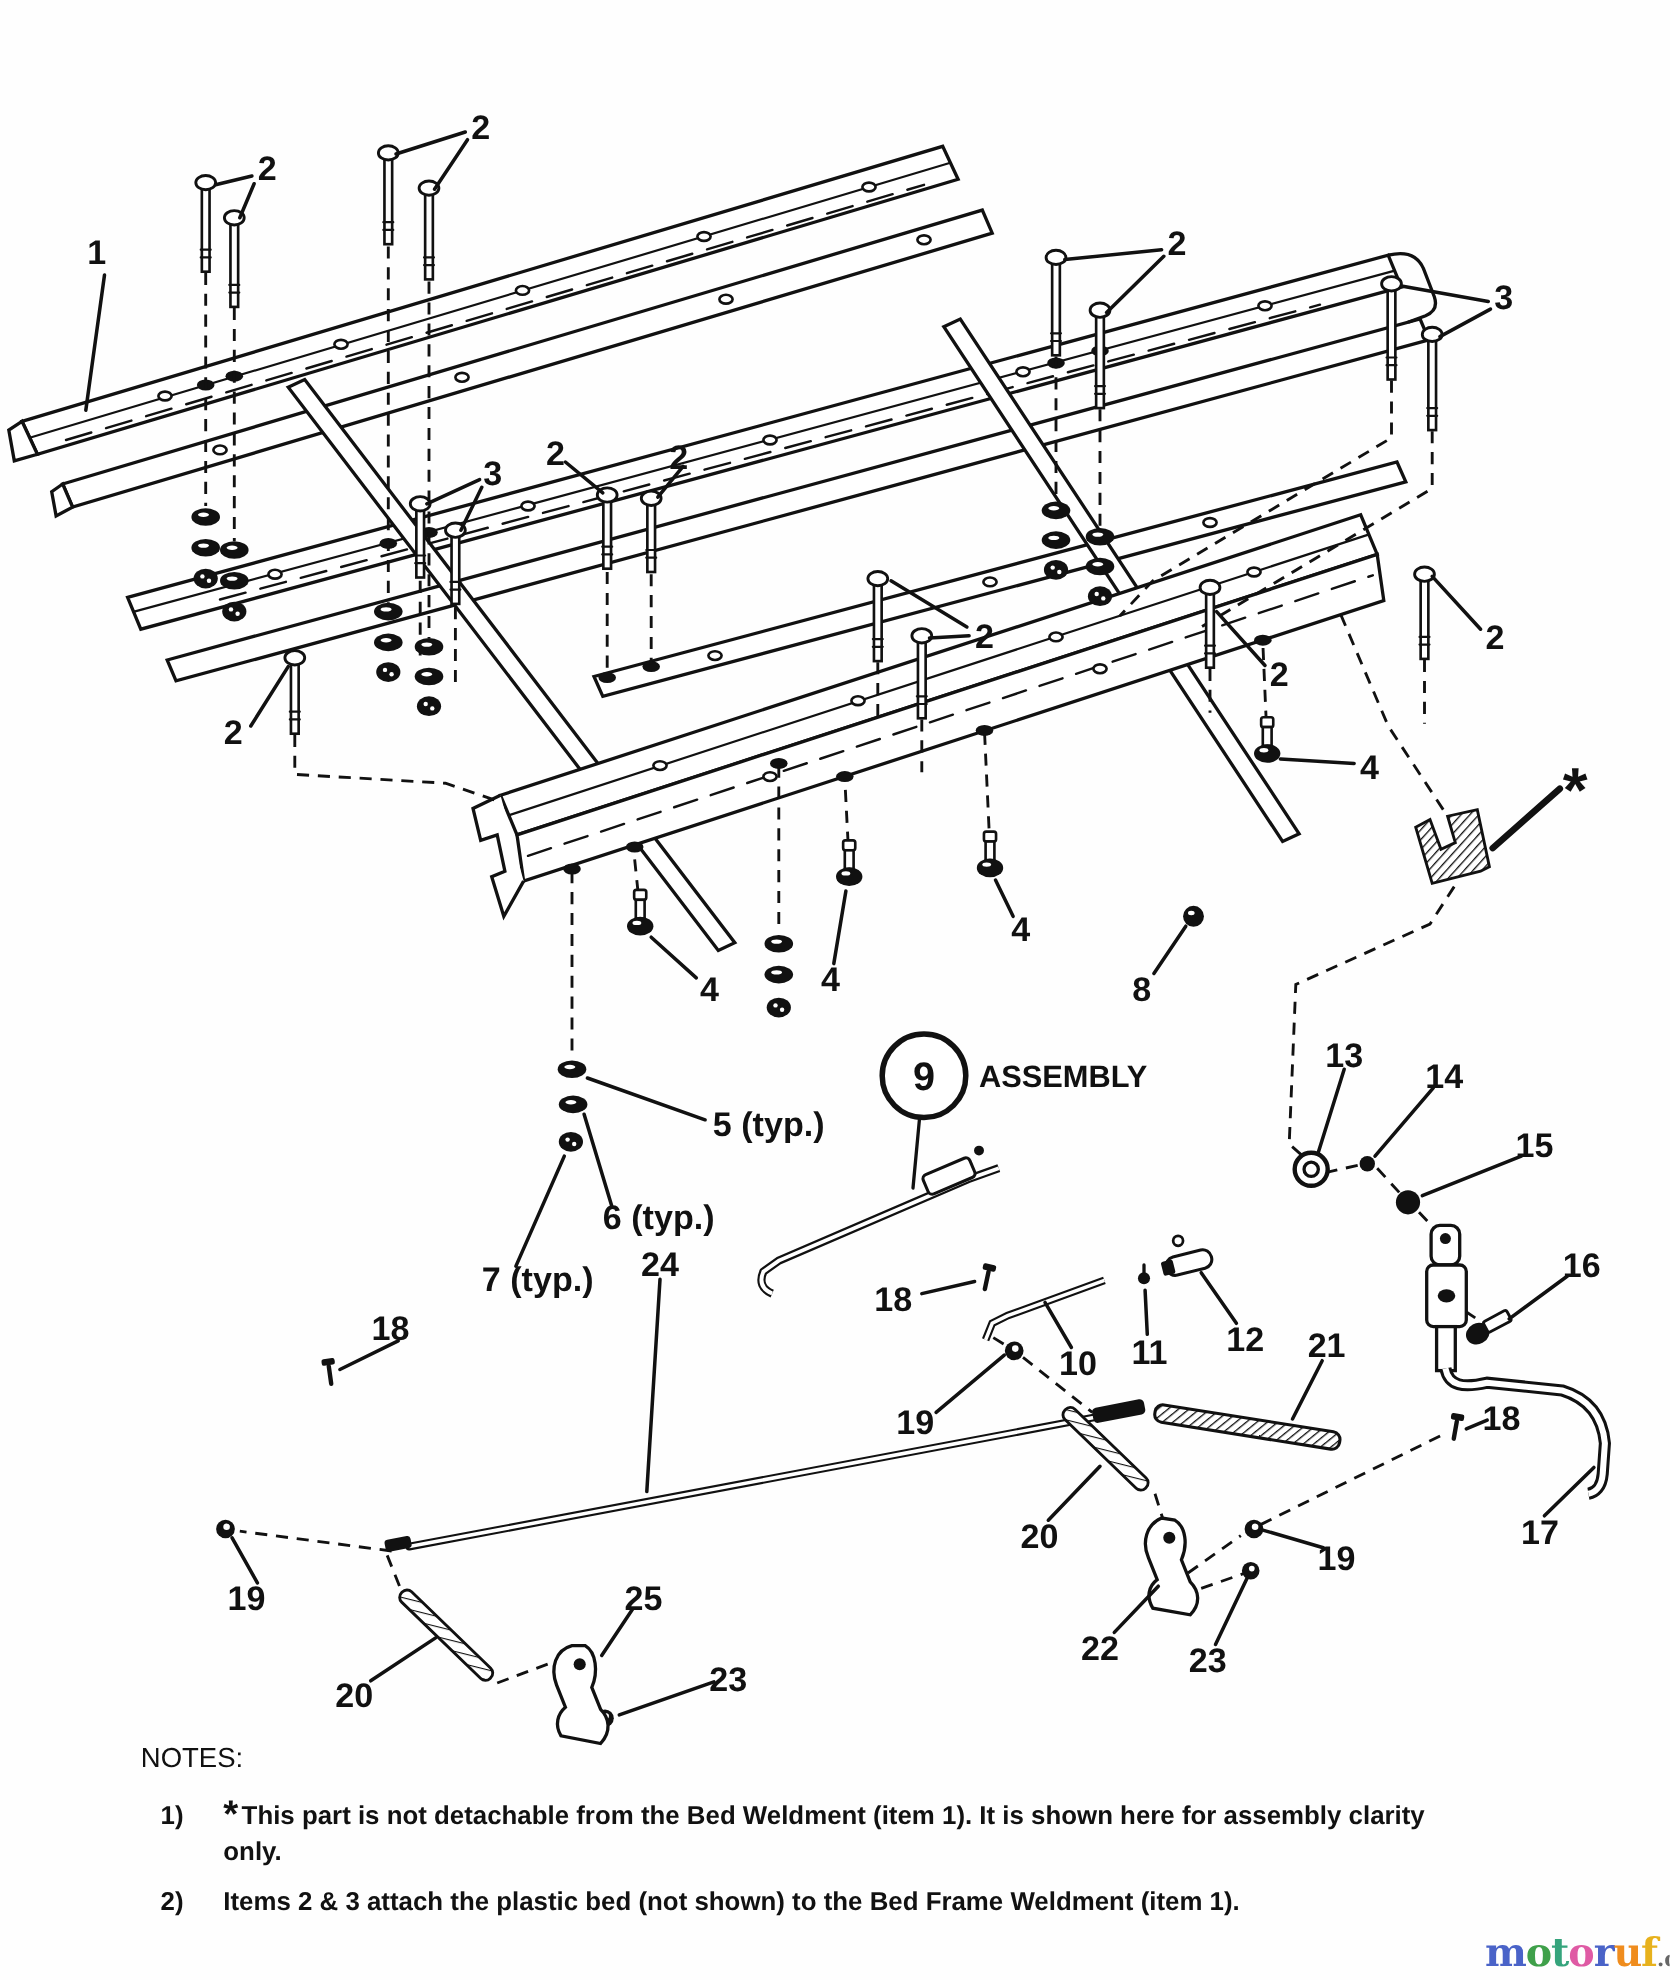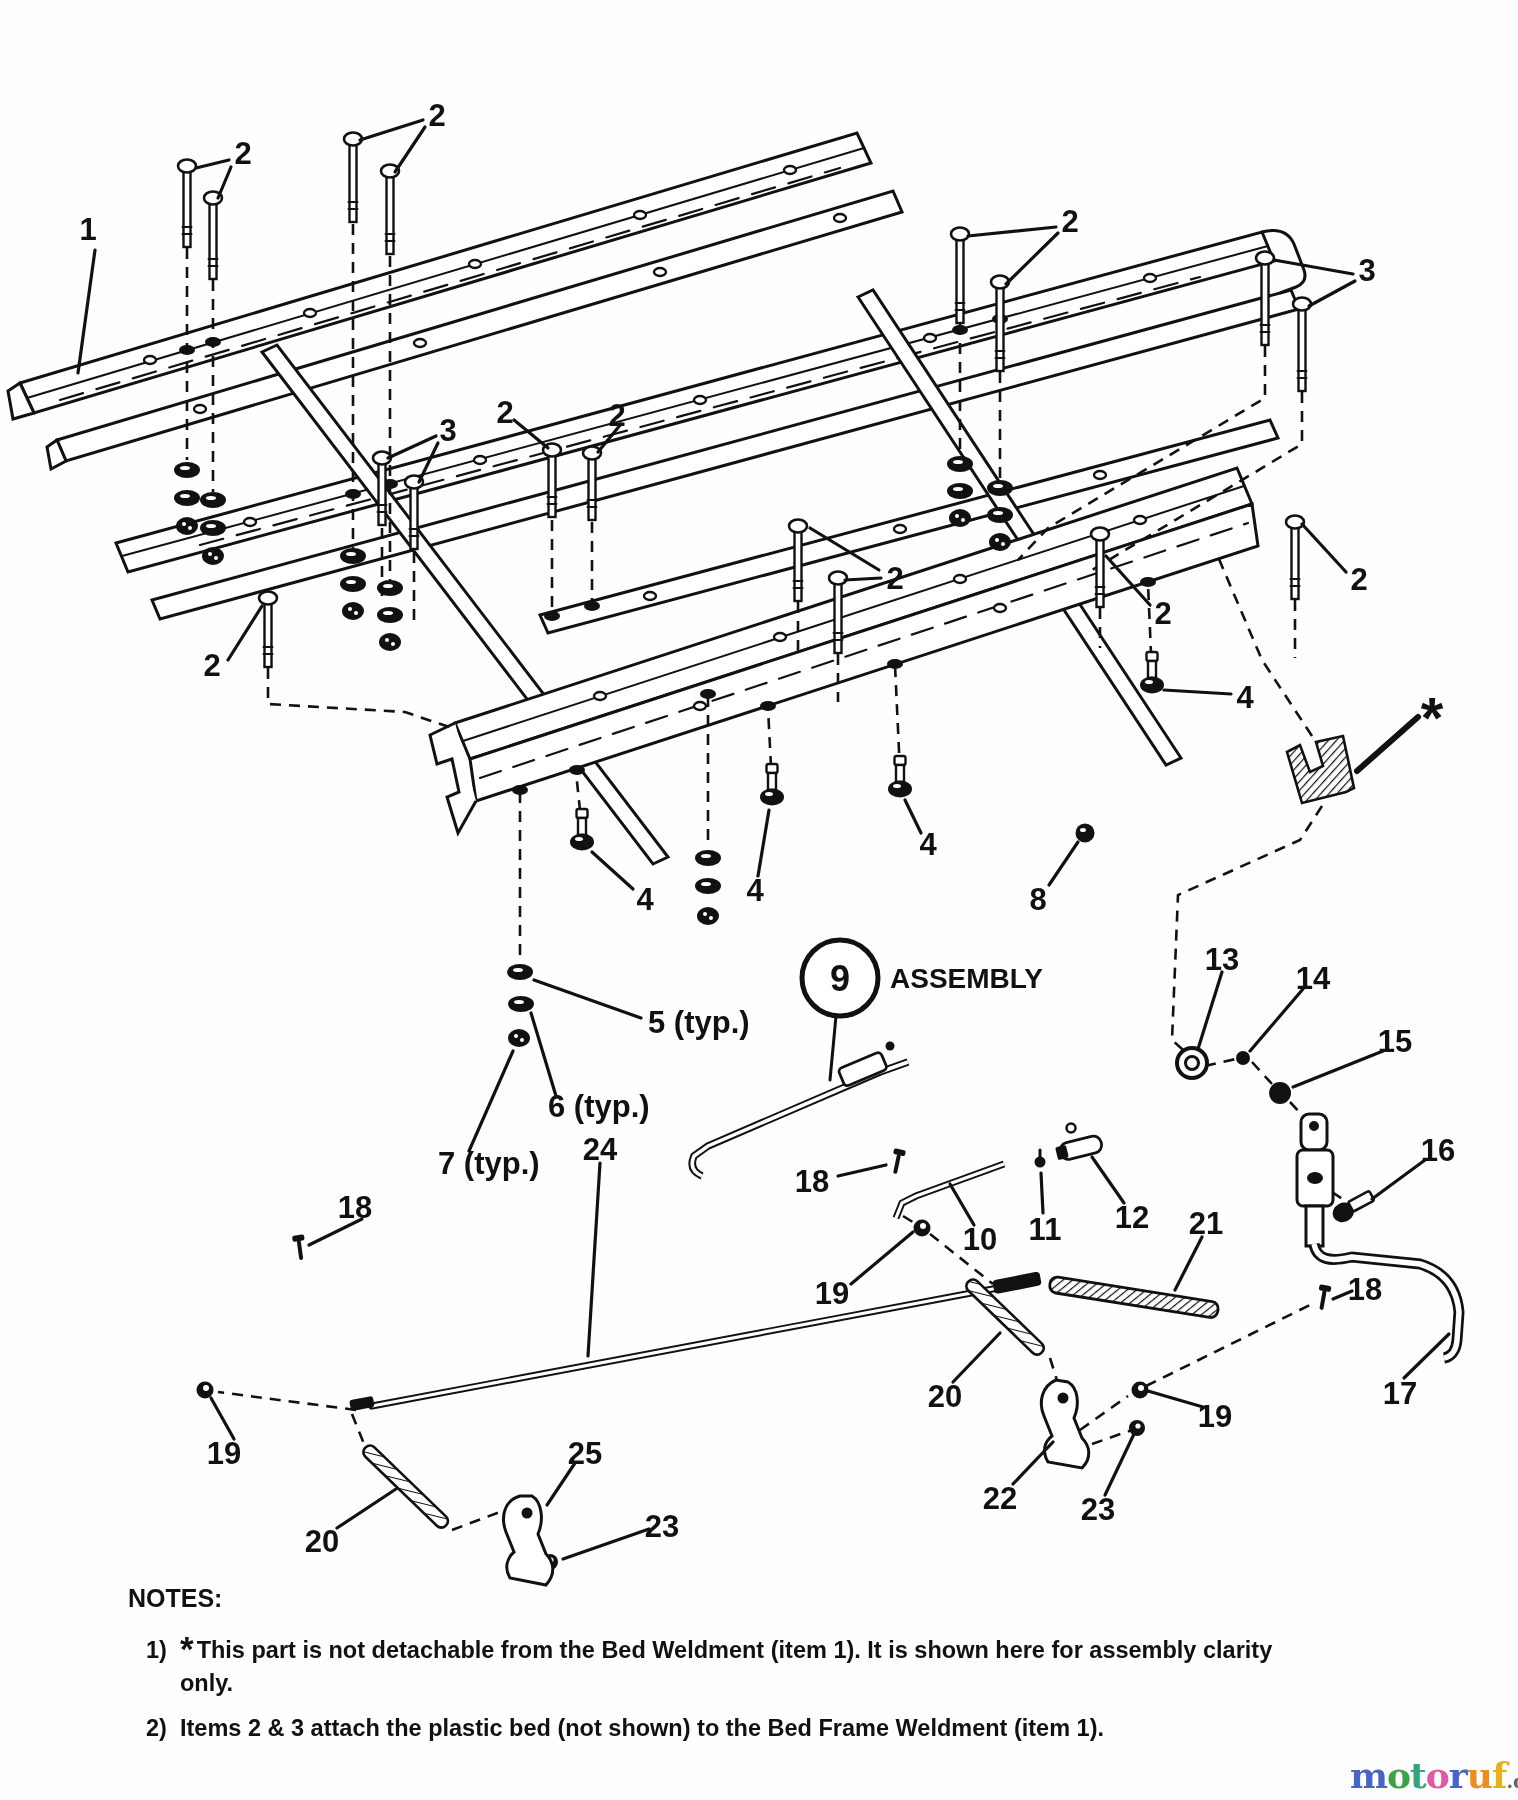--- a/index.html
+++ b/index.html
@@ -5,25 +5,25 @@
   html,body{margin:0;padding:0;background:#fff;}
   #stage{position:relative;width:1518px;height:1800px;background:#fefefe;overflow:hidden;
          font-family:"Liberation Sans",sans-serif;}
   svg{position:absolute;left:0;top:0;}
   .co{font:bold 31px "Liberation Sans",sans-serif;fill:#111;text-anchor:middle;}
   .co.start{text-anchor:start;}
   .co.big{font:bold 58px "Liberation Sans",sans-serif;}
   .asmnum{font:bold 36px "Liberation Sans",sans-serif;fill:#111;text-anchor:middle;}
   .asmlbl{font:bold 28px "Liberation Sans",sans-serif;fill:#111;}
   .notes{position:absolute;left:0;top:0;width:1518px;height:1800px;pointer-events:none;}
-  .notes-heading{position:absolute;left:128px;top:1584px;font-weight:bold;font-size:25px;color:#111;}
+  .notes-heading{position:absolute;left:128px;top:1584px;font-weight:normal;font-size:25px;color:#111;}
   .note-item{position:absolute;left:146px;display:flex;align-items:flex-start;color:#111;
              font-weight:bold;font-size:23.5px;line-height:33px;}
   .note-num{width:34px;flex:0 0 34px;}
-  .note-body{width:1102px;}
+  .note-body{width:1102px;margin-left:23px;}
   .note-star{font-size:35px;line-height:20px;position:relative;top:3px;margin-right:3px;}
   #wm{position:absolute;left:1350px;top:1754px;font-family:"DejaVu Serif",serif;
       font-weight:bold;font-size:36px;letter-spacing:-1px;white-space:nowrap;}
   #wm .sfx{font-size:19px;letter-spacing:0;}
 </style>
 </head>
 <body>
 
 <div id="stage">
 

